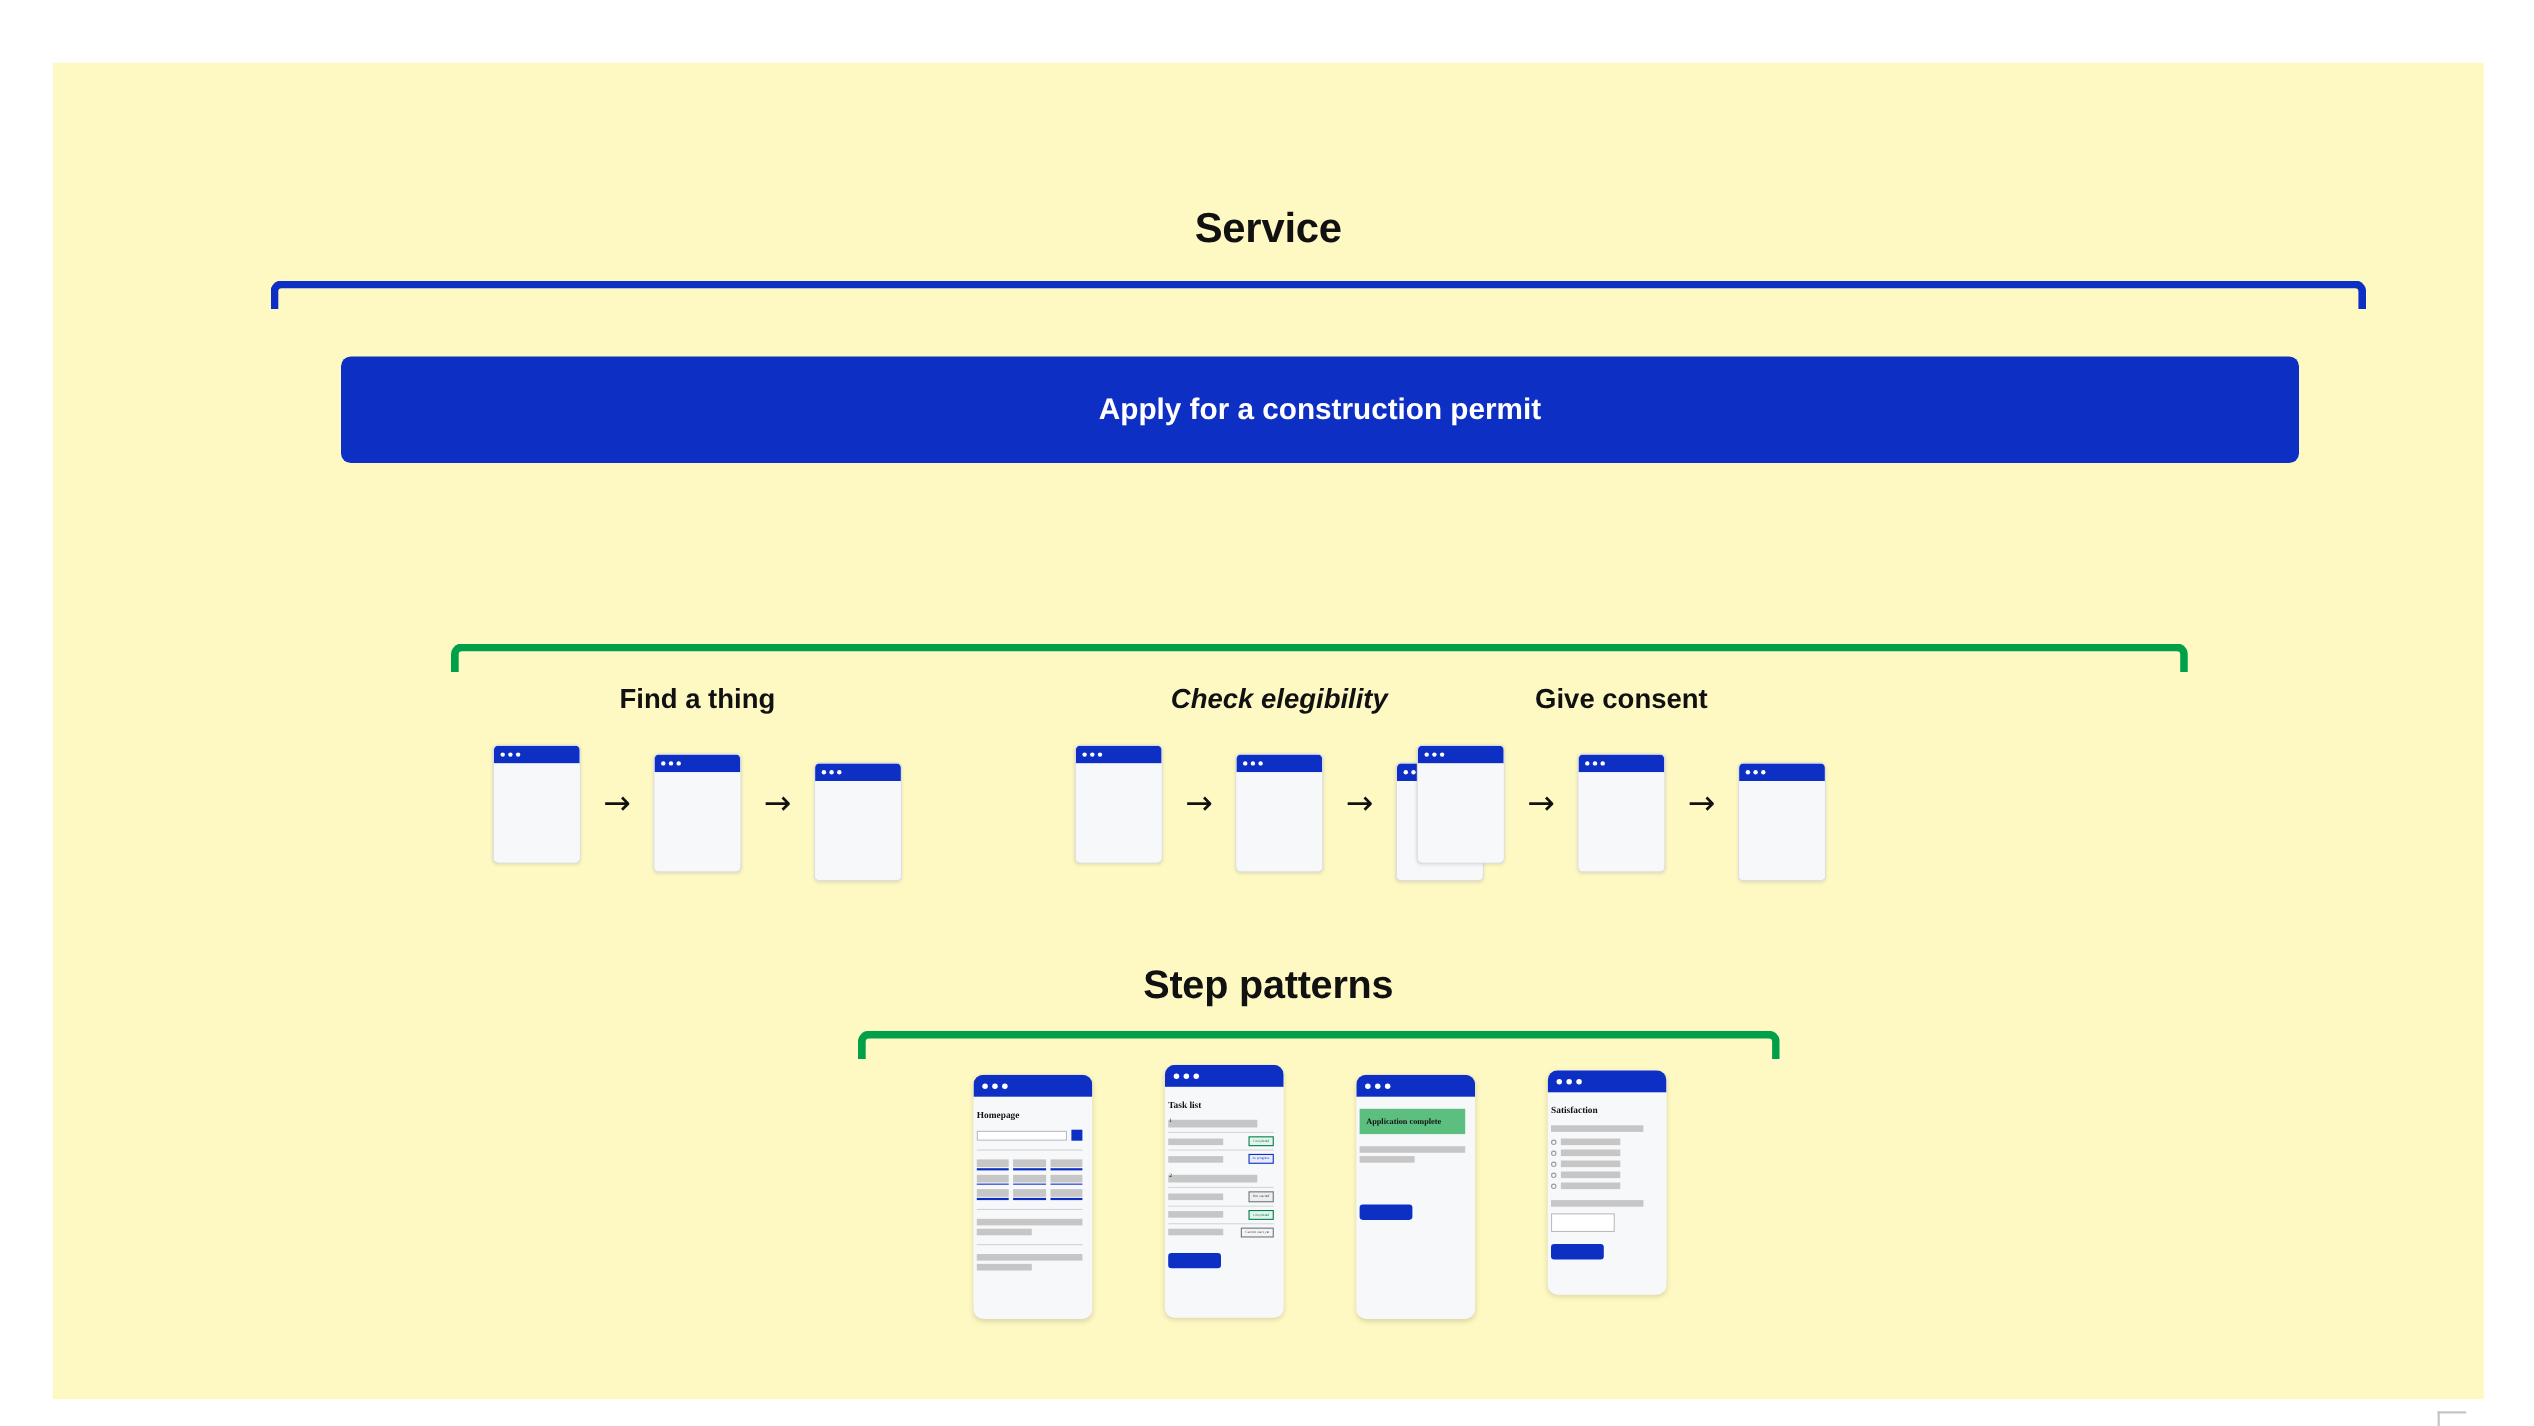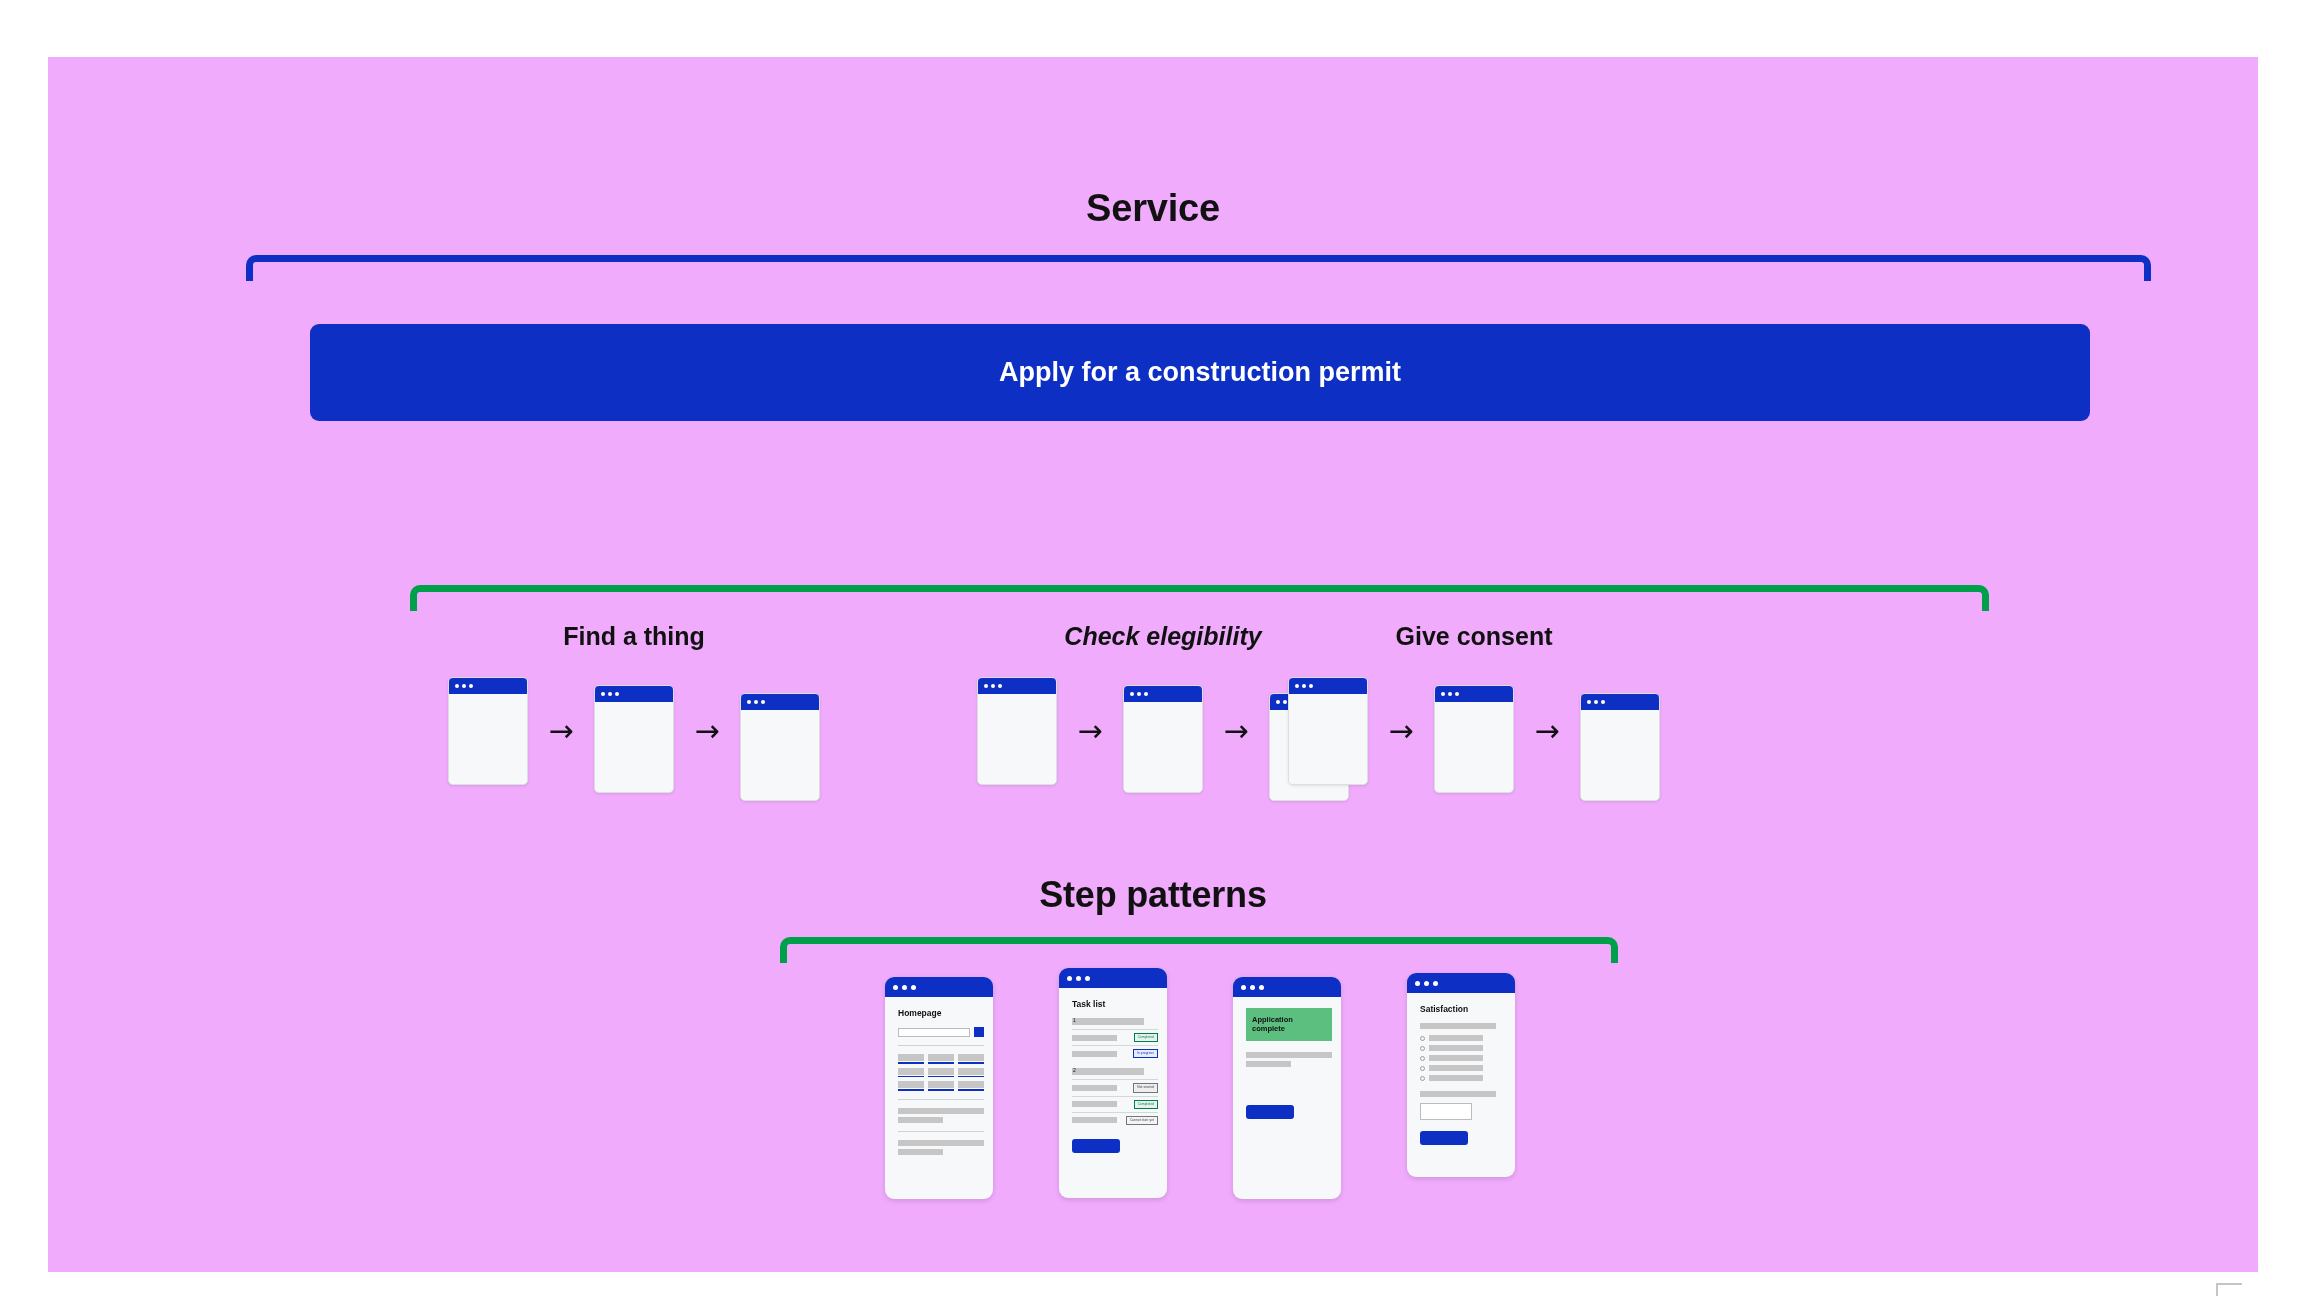--- a/index.html
+++ b/index.html
@@ -7,21 +7,21 @@
   html, body {
     width: 2304px; height: 1296px;
     background: #ffffff;
     font-family: "Liberation Sans", sans-serif;
     overflow: hidden;
   }
   #canvas {
     position: absolute;
     left: 48px; top: 57px;
     width: 2210px; height: 1215px;
-    background: #f0abfc;
+    background: #fef9c3;
   }
 
   
   .sect-title {
     position: absolute;
     width: 100%;
     text-align: center;
     font-weight: bold;
     color: #111111;
     letter-spacing: -0.2px;
@@ -138,21 +138,21 @@
     flex: none;
     position: relative;
   }
   .phone-bar {
     height: 20px;
     background: #0d2fc4;
     display: flex; align-items: center;
     padding-left: 8px; gap: 4px;
   }
   .phone-dot { width: 5px; height: 5px; border-radius: 50%; background: #fff; }
-  .phone-body { padding: 11px 9px 9px 13px; }
+  .phone-body { padding: 11px 9px 9px 3px; font-family: Liberation Serif, serif; }
   .phone-title {
     font-size: 8.5px;
     font-weight: bold;
     color: #111111;
     margin-bottom: 9px;
     white-space: nowrap;
   }
   .rule { height: 1px; background: #cfd2d6; margin: 8px 0; }
 
   

